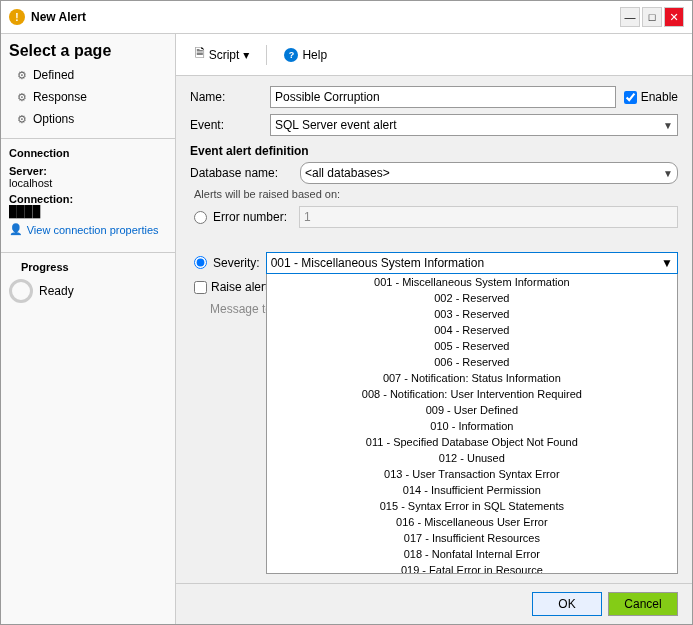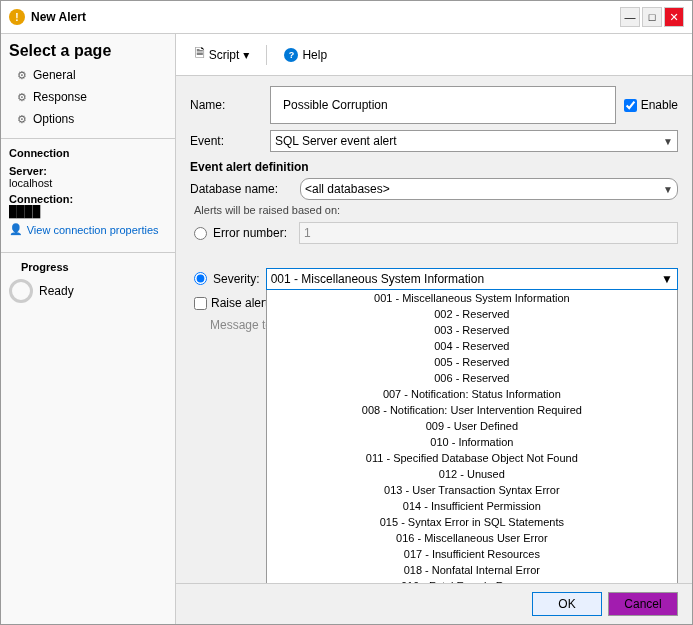--- a/index.html
+++ b/index.html
@@ -202,23 +202,23 @@
     }
 
     .form-label {
       width: 80px;
       font-size: 12px;
       color: #000;
     }
 
     .form-input {
       flex: 1;
-      height: 38px;
+      height: 22px;
       border: 1px solid #999;
-      padding: 2px 12px;
+      padding: 2px 4px;
       font-size: 12px;
       background: white;
     }
 
     .form-checkbox-label {
       display: flex;
       align-items: center;
       gap: 4px;
       margin-left: 8px;
       font-size: 12px;
@@ -319,21 +319,21 @@
       padding: 8px 14px;
       display: flex;
       justify-content: flex-end;
       gap: 6px;
     }
 
     .action-btn {
       min-width: 70px;
       height: 24px;
       border: 1px solid #999;
-      background: #a21caf;
+      background: #84cc16;
       cursor: pointer;
       font-size: 12px;
       padding: 0 12px;
     }
 
     .action-btn.primary {
       background: #e8f0fe;
       border-color: #0078d7;
     }
 
@@ -391,21 +391,21 @@
     </div>
   </div>
 
   <div class="main-content">
 
     <div class="sidebar">
       <div class="sidebar-section">Select a page</div>
 
       <div class="sidebar-item">
         <span class="gear-icon">⚙</span>
-        <span>General</span>
+        <span>Defined</span>
       </div>
       <div class="sidebar-item">
         <span class="gear-icon">⚙</span>
         <span>Response</span>
       </div>
       <div class="sidebar-item">
         <span class="gear-icon">⚙</span>
         <span>Options</span>
       </div>
 

